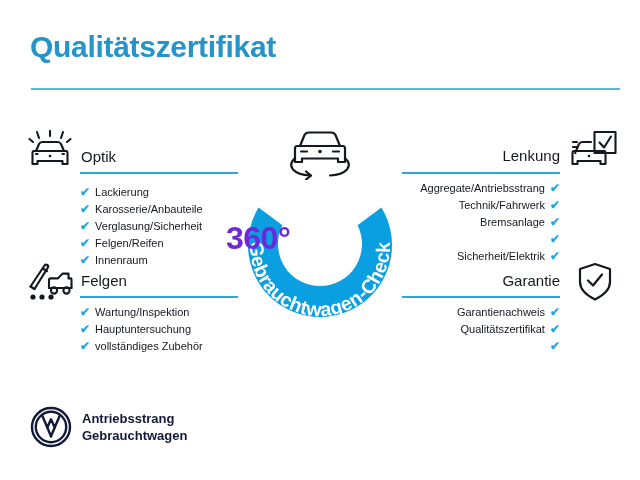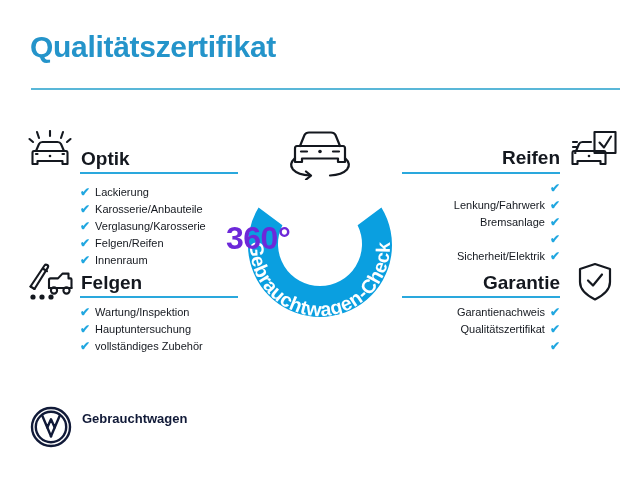--- a/index.html
+++ b/index.html
@@ -37,22 +37,22 @@
     left: 31px;
     top: 88px;
     width: 589px;
     height: 2px;
     background: #59b7d8;
   }
 
   
   .sec-head {
     position: absolute;
-    font-size: 19px;
-    font-weight: bold;
+    font-size: 15px;
+    font-weight: normal;
     color: #14181f;
     white-space: nowrap;
   }
   .sec-rule {
     position: absolute;
     height: 2px;
     background: #2aa8dd;
   }
 
   
@@ -177,21 +177,21 @@
     <div class="li">
         <span class="check">✔</span>
         <span>Lackierung</span>
       </div>
     <div class="li">
         <span class="check">✔</span>
         <span>Karosserie/Anbauteile</span>
       </div>
     <div class="li">
         <span class="check">✔</span>
-        <span>Verglasung/Karosserie</span>
+        <span>Verglasung/Sicherheit</span>
       </div>
     <div class="li">
         <span class="check">✔</span>
         <span>Felgen/Reifen</span>
       </div>
     <div class="li">
         <span class="check">✔</span>
         <span>Innenraum</span>
       </div>
   </div>
@@ -232,28 +232,29 @@
       <rect x="28.5" y="2" width="21" height="21"></rect>
       <path d="M33.5 12.5 L38 17.5 L45 6.5"></path>
       <path d="M9 23 L9.5 23"></path>
       <path d="M7 12 L11 12"></path>
       <path d="M7 17 L11 17"></path>
       <path d="M10 21 L13 14 Q14 12 16.5 12 L25 12"></path>
       <path d="M8 21 L38 21 Q39.5 21 39.5 23 L39.5 34 L34.5 34 L34.5 31 L11.5 31 L11.5 34 L6.5 34 L6.5 23 Q6.5 21 8 21 Z"></path>
       <circle cx="23" cy="26" r="1.3" fill="#14181f" stroke="none"></circle>
     </svg>
   </div>
-  <div class="sec-head head-technik">Reifen</div>
+  <div class="sec-head head-technik">Lenkung</div>
   <div class="sec-rule rule-technik"></div>
   <div class="list list-right list-technik">
     <div class="li">
-        <span class="check">✔</span>
-      </div>
-    <div class="li">
-        <span>Lenkung/Fahrwerk</span>
+        <span>Aggregate/Antriebsstrang</span>
+        <span class="check">✔</span>
+      </div>
+    <div class="li">
+        <span>Technik/Fahrwerk</span>
         <span class="check">✔</span>
       </div>
     <div class="li">
         <span>Bremsanlage</span>
         <span class="check">✔</span>
       </div>
     <div class="li">
         <span class="check">✔</span>
       </div>
     <div class="li">
@@ -313,16 +314,17 @@
   <div class="vw-logo">
     <svg width="42" height="42" viewBox="0 0 42 42" fill="none" stroke="#111a38" stroke-width="2.4" stroke-linecap="round" stroke-linejoin="round">
       <circle cx="21" cy="21" r="19"></circle>
       <circle cx="21" cy="21" r="15.2"></circle>
       <path d="M12.2 9.5 L17.3 21.5 L21 13.3 L24.7 21.5 L29.8 9.5"></path>
       <path d="M17.3 21.5 L21 30.2 L24.7 21.5"></path>
       <path d="M21 30.2 L21 30.4"></path>
     </svg>
   </div>
   <div class="vw-text">
+    <div>Antriebsstrang</div>
     <div>Gebrauchtwagen</div>
   </div>
 
 </div>
 
 </body></html>

